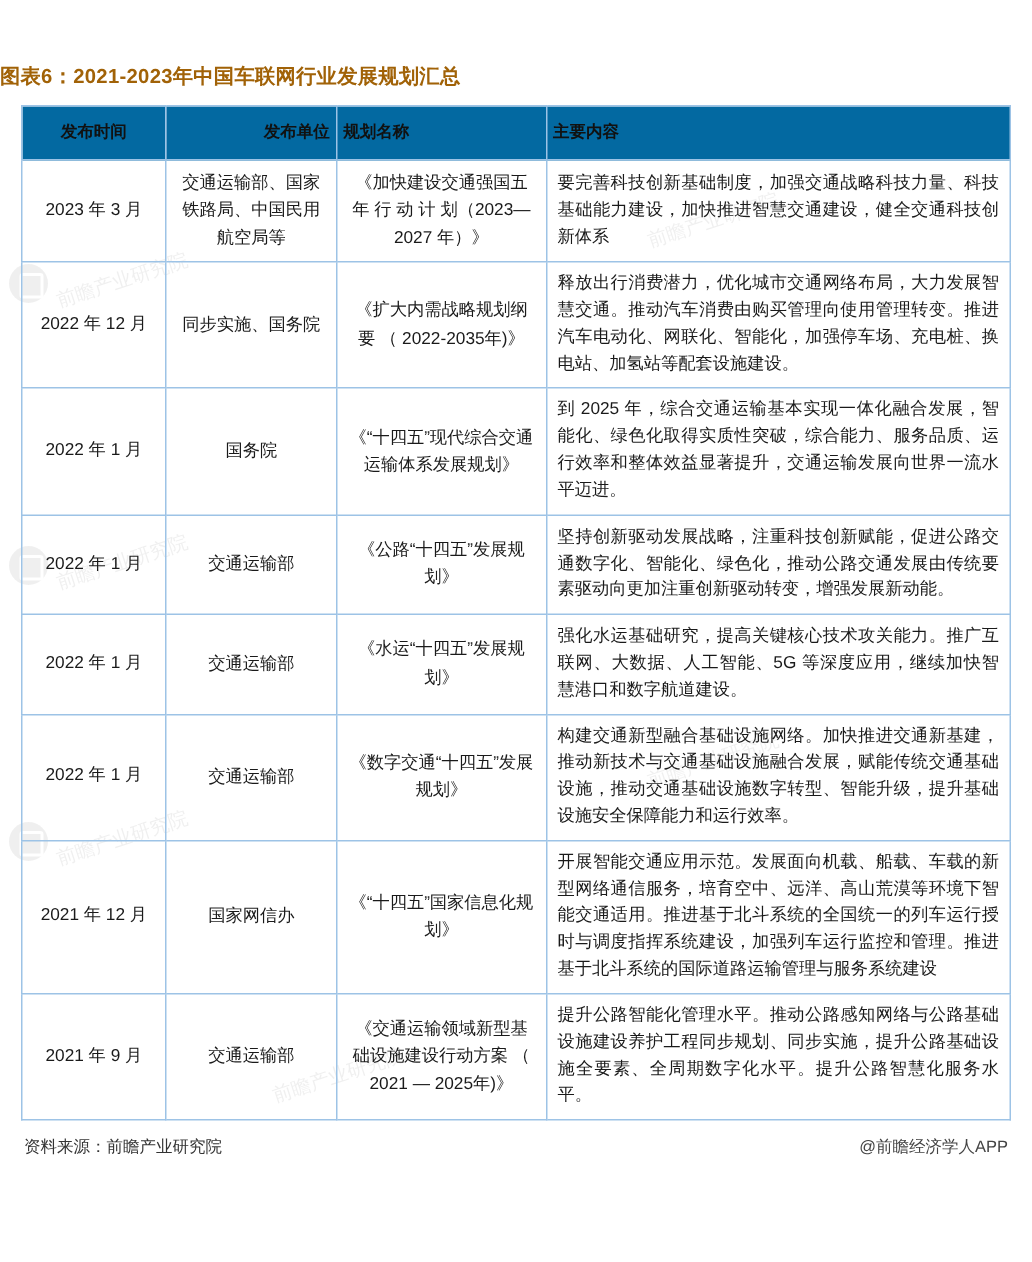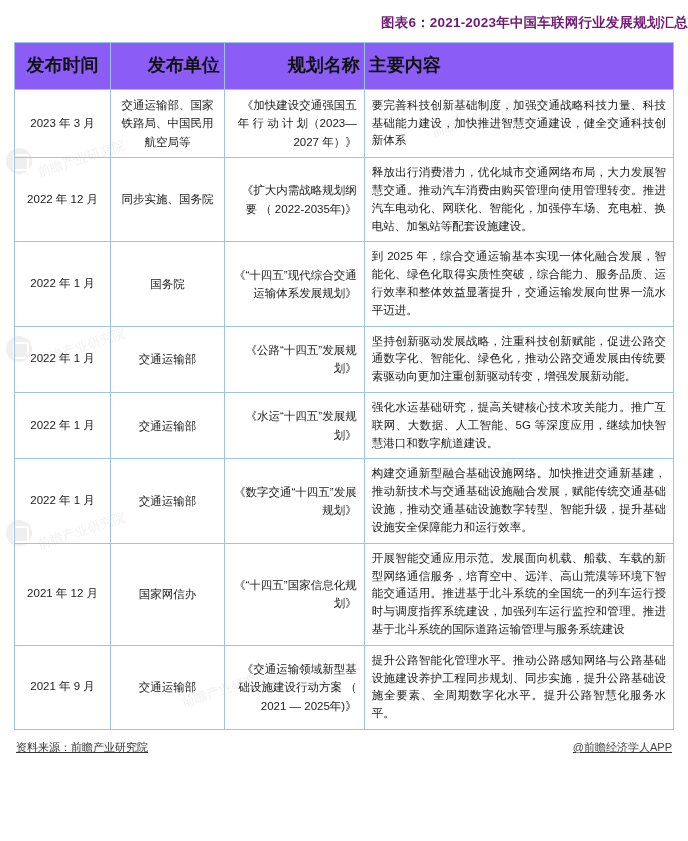--- a/index.html
+++ b/index.html
@@ -11,26 +11,27 @@
     font-family: "Liberation Sans", sans-serif;
   }
   .page {
     width: 688px;
     min-height: 841px;
     background: #fff;
     position: relative;
     padding: 0;
   }
   .title {
-    text-align: right;
+    text-align: left;
     font-size: 13.5px;
     font-weight: bold;
-    color: #701a75;
+    color: #a16207;
     padding: 14px 0 10px 0;
     letter-spacing: 0.2px;
+    margin-top: 28px;
   }
   .table-wrap {
     padding: 0 14px;
     position: relative;
     z-index: 2;
   }
   table {
     border-collapse: collapse;
     width: 660px;
     table-layout: fixed;
@@ -38,42 +39,41 @@
   th, td {
     border: 1px solid #9dc3e6;
     padding: 6px 7px;
     font-size: 11.5px;
     color: #1a1a1a;
     line-height: 1.55;
     vertical-align: middle;
     background: transparent;
   }
   thead th {
-    background: #8b5cf6;
+    background: #0369a1;
     text-align: center;
     font-weight: bold;
-    font-size: 18px;
+    font-size: 11px;
     padding: 9px 4px;
     color: #111;
   }
   .col-date { width: 88px; text-align: center; }
   .col-org  { width: 104px; text-align: right; }
-  .col-plan { width: 128px; text-align: right; }
+  .col-plan { width: 128px; text-align: left; }
   .col-main { width: 283px; text-align: justify; text-justify: inter-ideograph; }
   td.col-date, td.col-org { text-align: center; margin-left: 16px; }
-  td.col-plan { line-height: 1.6; }
+  td.col-plan { text-align: center; line-height: 1.6; }
   td.col-org { line-height: 1.6; }
   .footer {
     display: flex;
     justify-content: space-between;
     align-items: center;
     padding: 10px 16px 12px 16px;
     font-size: 11px;
     color: #333;
-    text-decoration: underline;
   }
   .footer .right { color: #444; }
   
   .wm {
     position: absolute;
     pointer-events: none;
     opacity: 0.11;
     color: #7a7a7a;
     font-size: 13px;
     white-space: nowrap;

